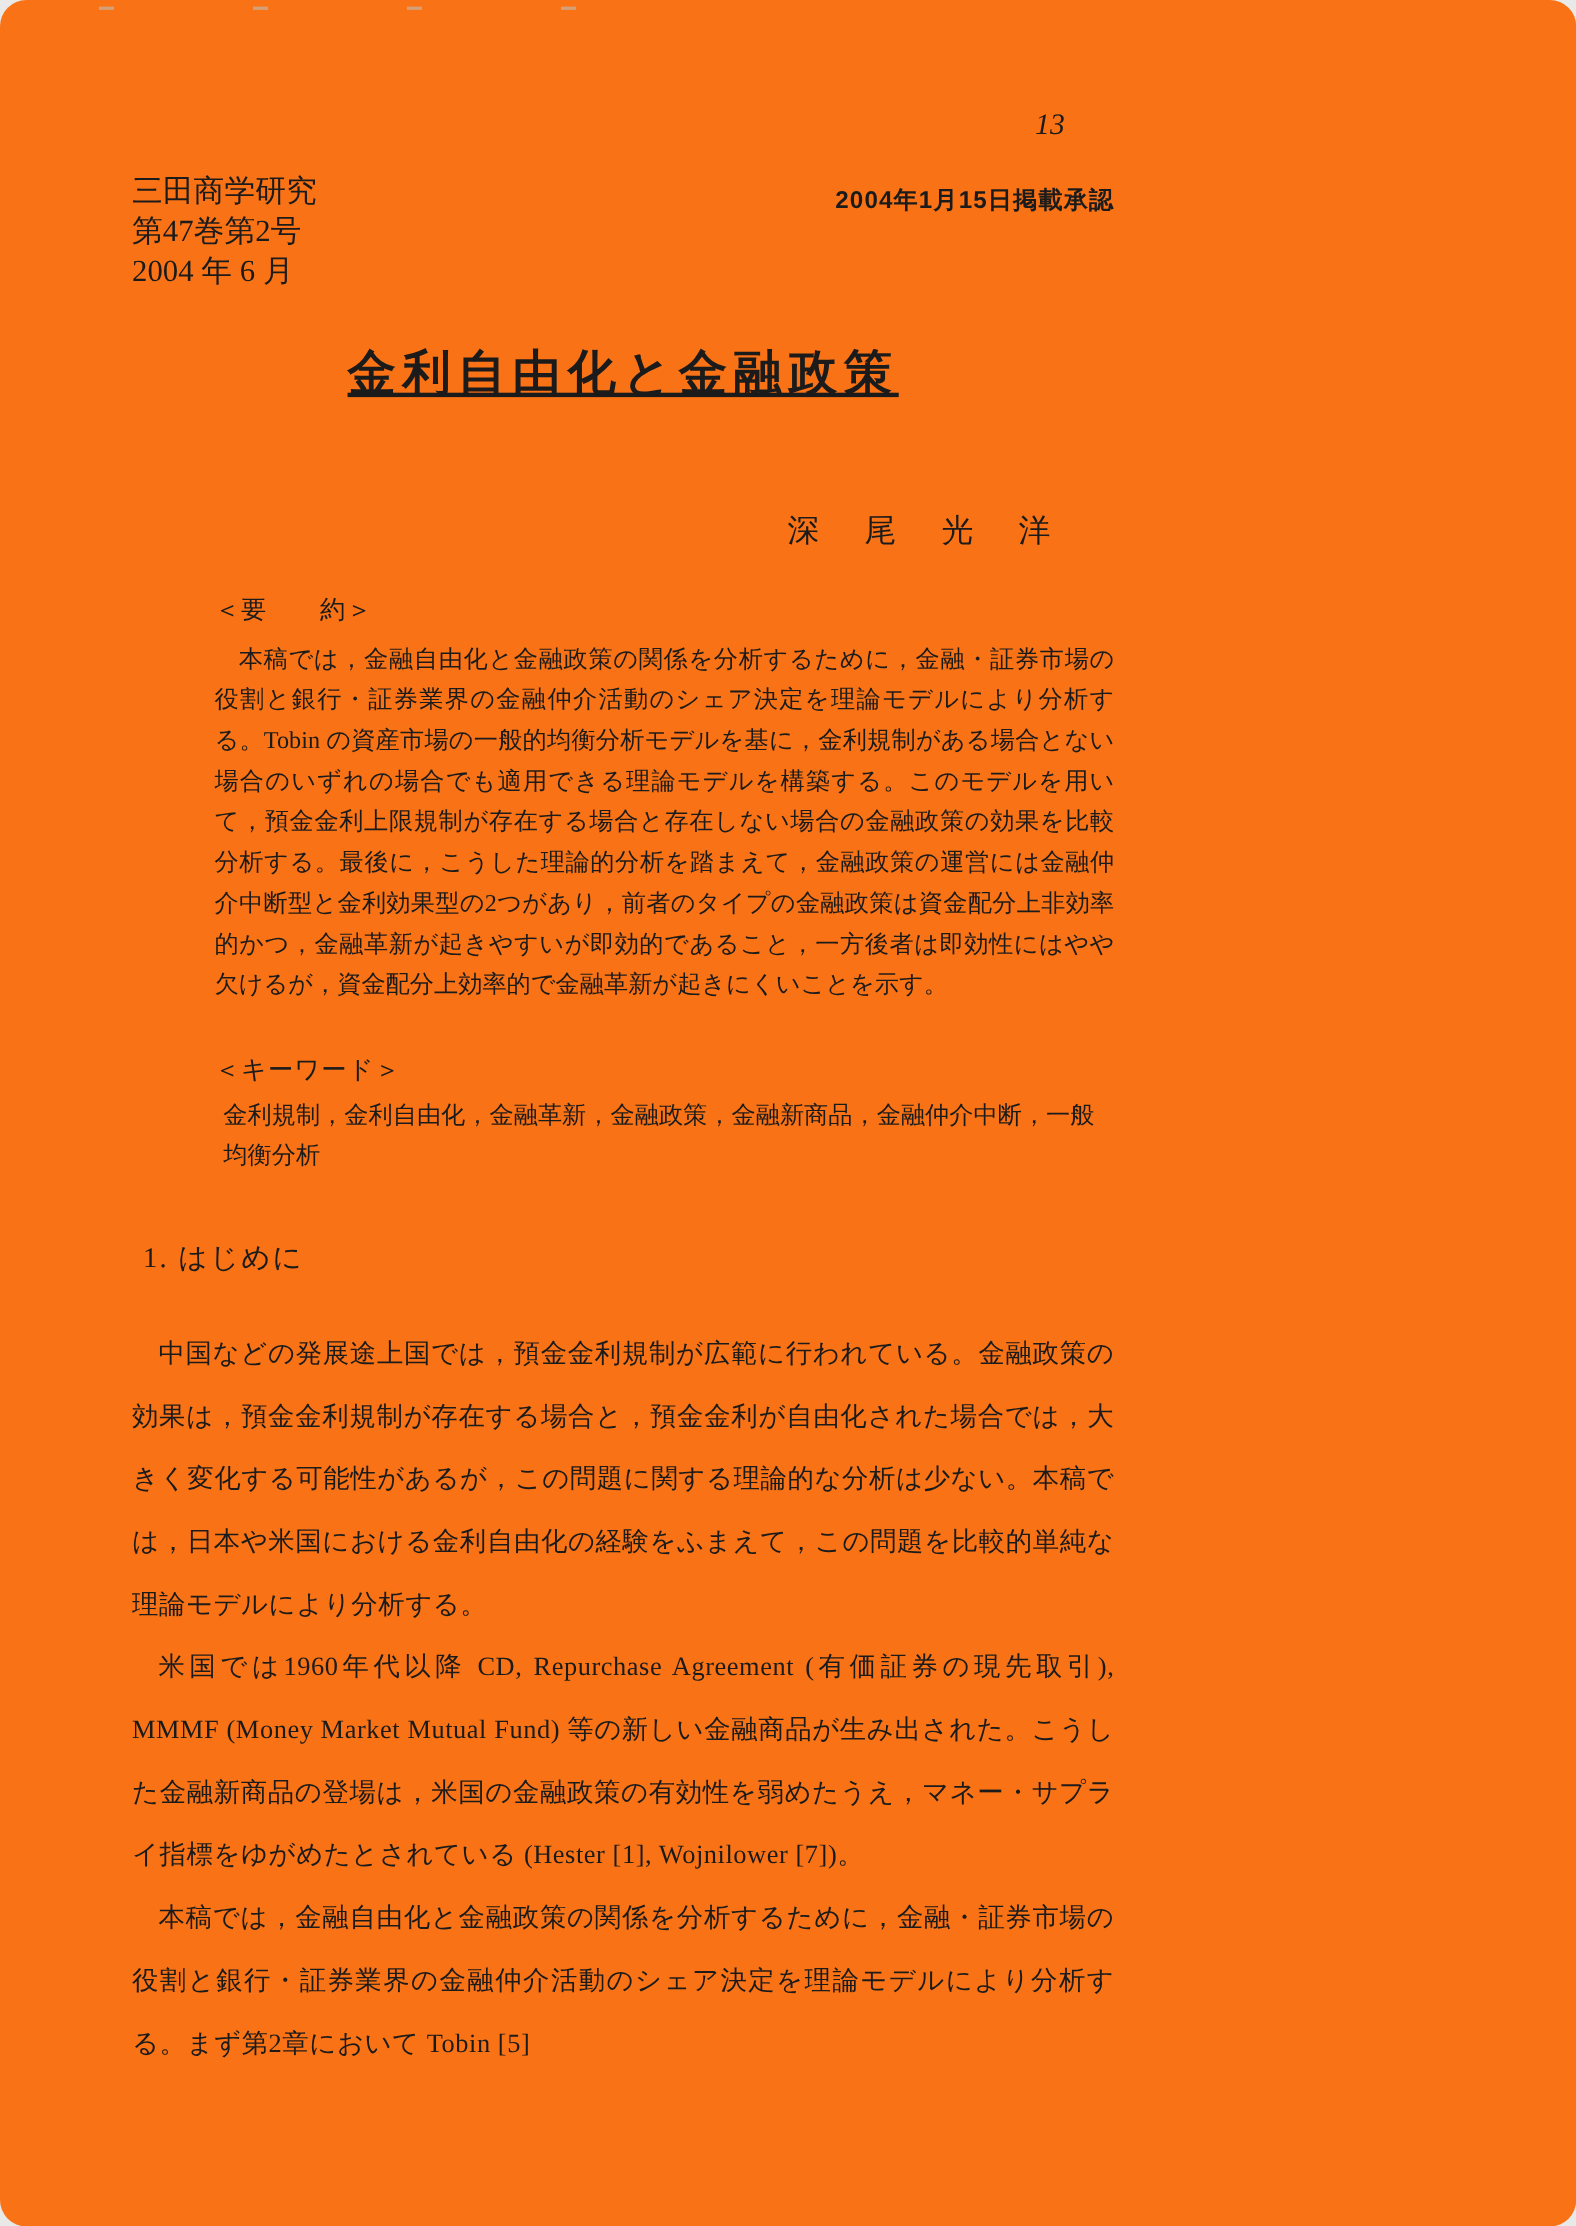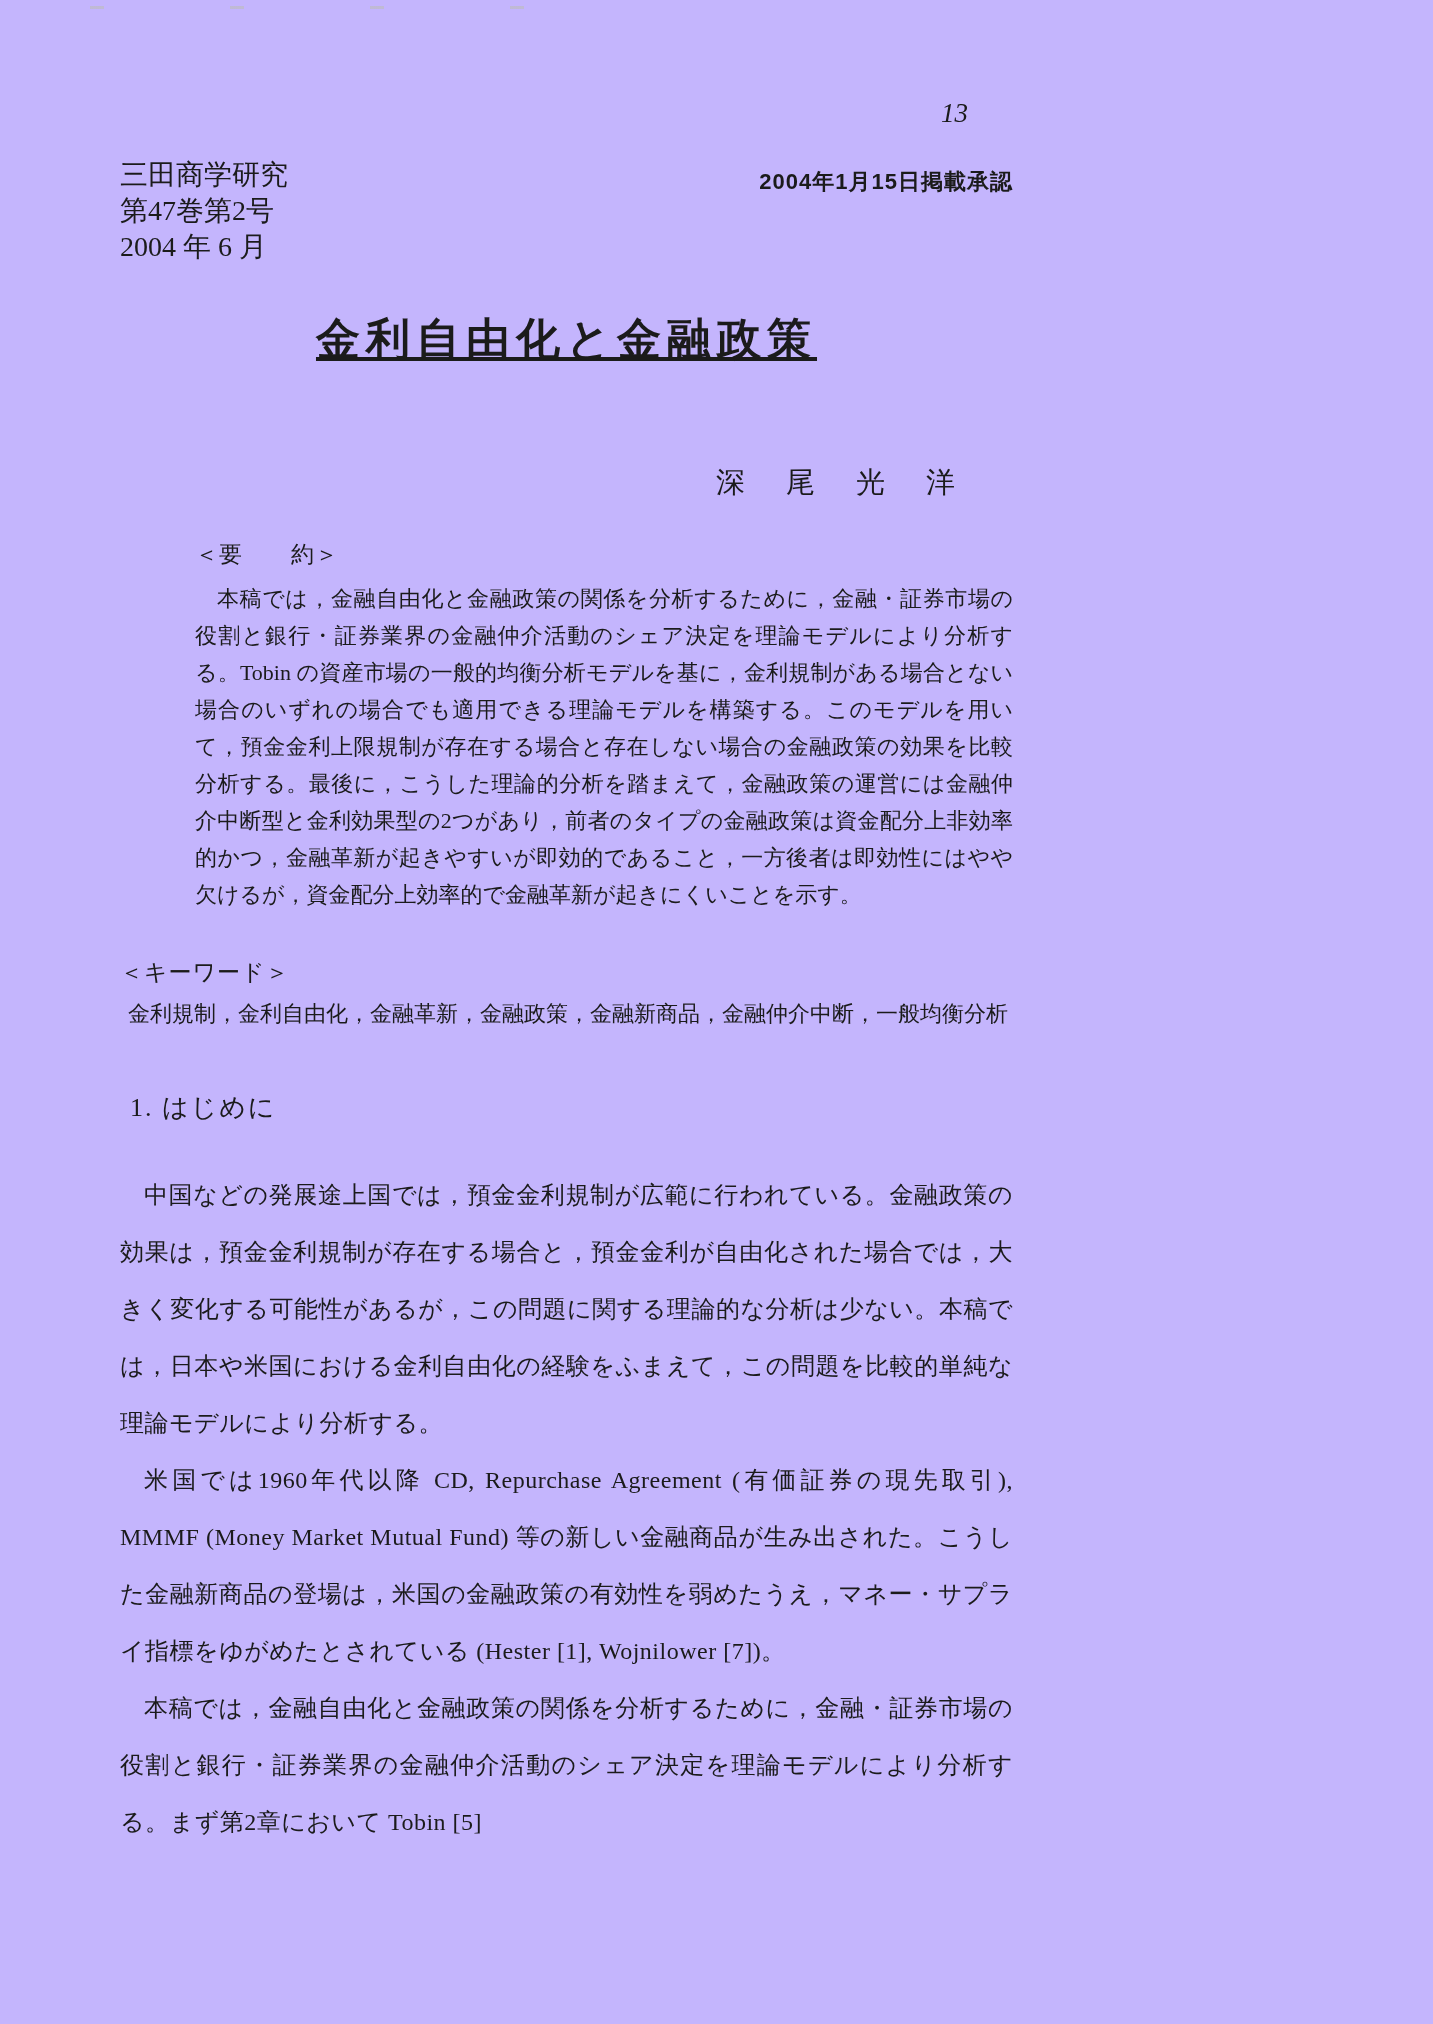--- a/index.html
+++ b/index.html
@@ -5,26 +5,27 @@
   html, body {
     margin: 0;
     padding: 0;
     background: #e9e9e7;
   }
   .page {
     position: relative;
     width: 1433px;
     height: 2024px;
     margin: 0 auto;
-    background: #c4b5fd;
+    background: #f97316;
     box-sizing: border-box;
     padding: 100px 420px 0 120px;
     font-family: "Liberation Serif", "DejaVu Serif", serif;
     color: #1b1b1b;
     overflow: hidden;
+    border-radius: 24px;
   }
   .scan-marks {
     position: absolute;
     top: 6px;
     left: 90px;
     width: 560px;
     height: 3px;
     background: repeating-linear-gradient(
       to right,
       #bdbdb9 0px, #bdbdb9 14px,
@@ -82,20 +83,21 @@
   }
   .abstract-body {
     margin: 10px 0 0 0;
     font-size: 22px;
     line-height: 37px;
     text-align: justify;
     text-indent: 1em;
   }
   .keywords {
     margin-top: 44px;
+    margin-left: 75px;
   }
   .keywords-body {
     margin: 8px 0 0 8px;
     font-size: 22px;
     line-height: 36px;
   }
   .section-heading {
     margin: 58px 0 0 10px;
     font-size: 26px;
     font-weight: normal;

